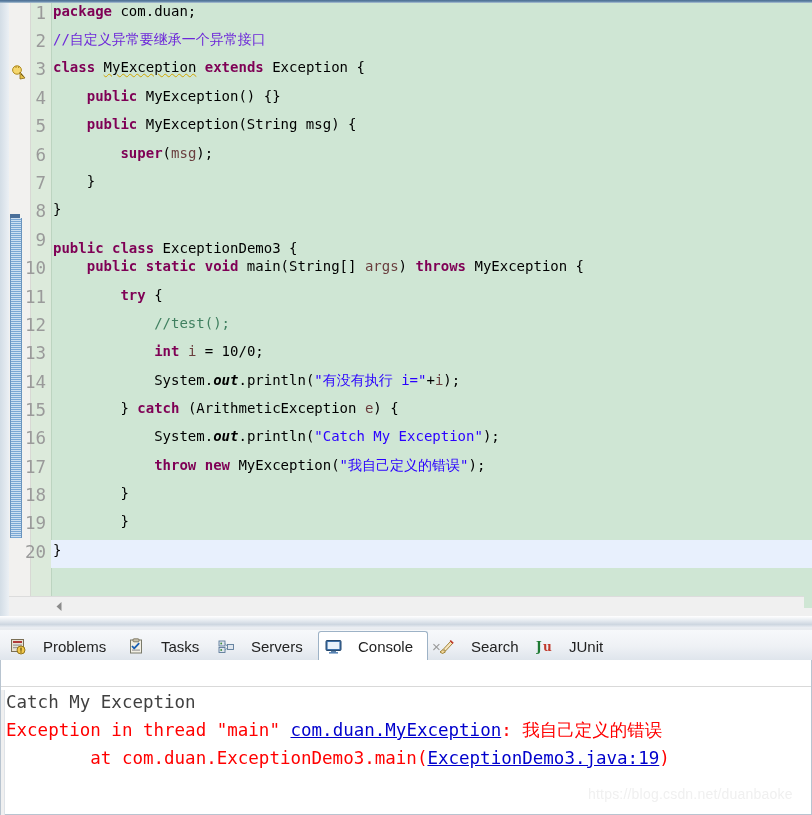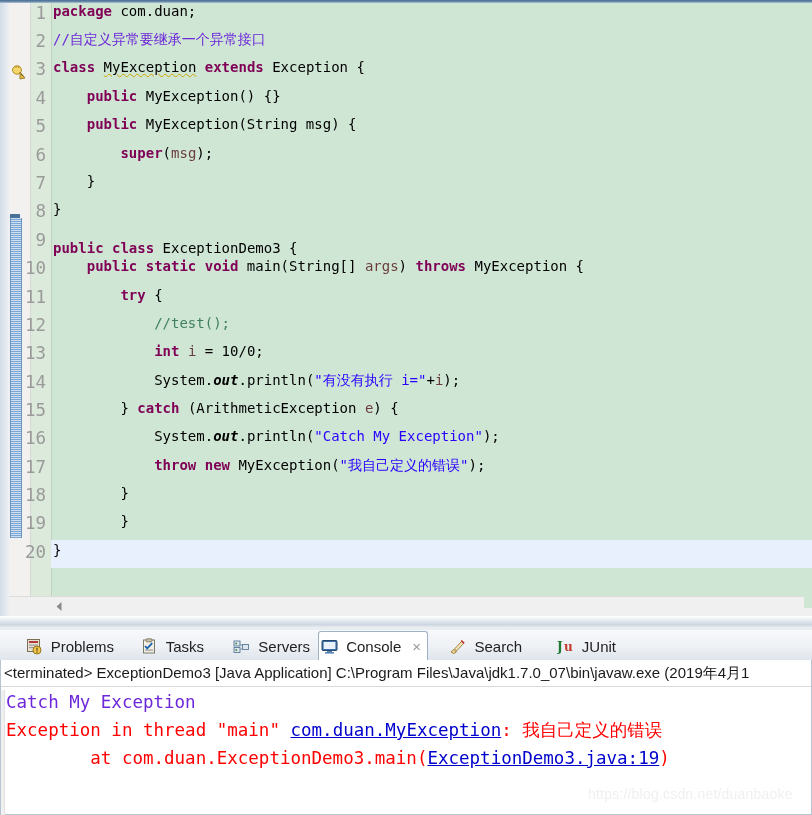--- a/index.html
+++ b/index.html
@@ -126,27 +126,26 @@
     position:absolute;left:0;top:630px;width:812px;height:185px;
     background:#f4f6f8;
   }
   .tabbar{
     position:absolute;left:0;top:0;width:812px;height:30px;
     background:linear-gradient(to bottom,#f7f9fb 0,#eef1f5 55%,#dfe5ec 100%);
     border-bottom:1px solid #9db2c6;
   }
   .tab{
     position:absolute;top:2px;height:28px;
-    display:flex;align-items:center;gap:8px;
+    display:flex;align-items:center;gap:16px;
     padding:0 6px;
     font-size:15px;color:#222;
     font-family:"Liberation Sans", sans-serif;
     box-sizing:border-box;
     cursor:default;
-    justify-content:flex-end;
   }
   .tab.active{
     background:#ffffff;
     border:1px solid #9db2c6;
     border-bottom:1px solid #ffffff;
     border-top-left-radius:3px;border-top-right-radius:3px;
     top:1px;height:30px;
   }
   .tab .tico{width:17px;height:17px;display:inline-block;flex:0 0 17px;}
   .tab .xclose{
@@ -170,21 +169,21 @@
   .terminated-sep{
     position:absolute;left:0;top:26px;width:810px;height:1px;background:#d9d9d9;
   }
   .out{
     position:absolute;left:5px;
     font-family:"DejaVu Sans Mono", monospace;
     font-size:17.5px;
     white-space:pre;
     line-height:28px;
   }
-  .out-black{color:#6d28d9;}
+  .out-black{color:#404040;}
   .out-red{color:#ff0000;}
   .link{color:#0000cc;text-decoration:underline;}
   .console-left-edge{
     position:absolute;left:0;top:30px;width:3px;height:155px;
     background:#f0f0f0;border-right:1px solid #dfe3e8;
   }
   .watermark{
     position:absolute;left:588px;top:786px;
     color:#f0f0f0;font-size:14px;
     font-family:"Liberation Sans", sans-serif;
@@ -370,21 +369,20 @@
             <text x="0" y="13" font-family="DejaVu Serif, serif" font-size="12" font-weight="bold" fill="#1f7a33">J</text>
             <text x="7" y="13" font-family="DejaVu Serif, serif" font-size="12" font-weight="bold" fill="#c0392b">u</text>
           </svg>
         </span>
         <span>JUnit</span>
       </div>
     </div>
 
     <div class="console-body">
       <div class="console-left-edge"></div>
-      <div class="terminated-line">&lt;terminated&gt; ExceptionDemo3 [Java Application] C:\Program Files\Java\jdk1.7.0_07\bin\javaw.exe (2019年4月1</div>
       <div class="terminated-sep"></div>
 
       <div class="out out-black" style="top:28px"><span>Catch My Exception</span></div>
 
       <div class="out out-red" style="top:56px"><span>Exception in thread "main" </span><span class="link">com.duan.MyException</span><span>: 我自己定义的错误</span></div>
 
       <div class="out out-red" style="top:84px"><span style="white-space:pre">        at com.duan.ExceptionDemo3.main(</span><span class="link">ExceptionDemo3.java:19</span><span>)</span></div>
     </div>
   </div>
 

